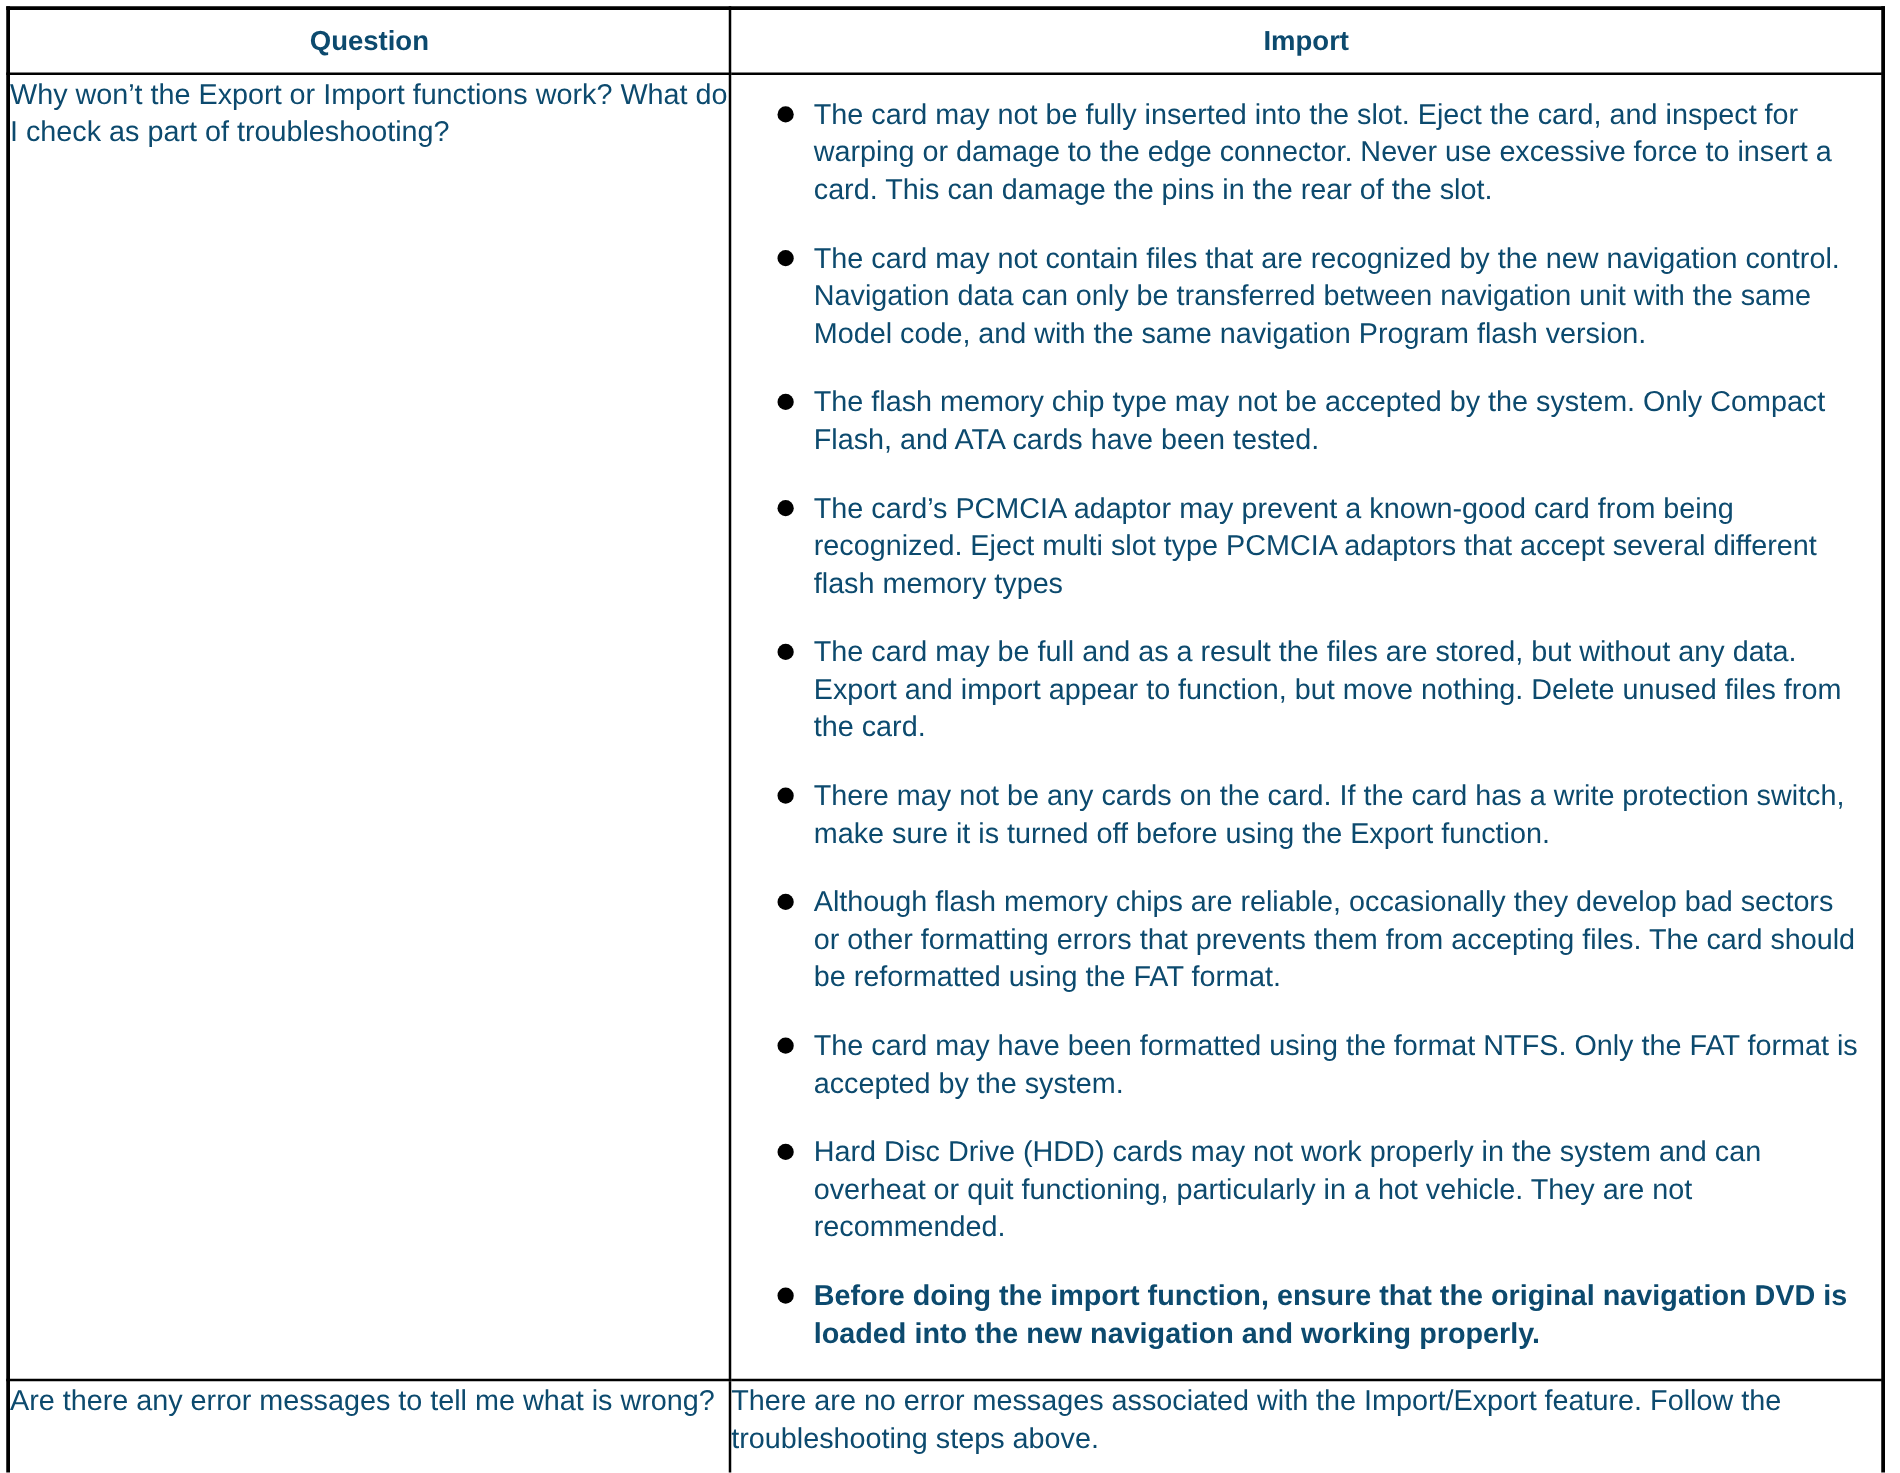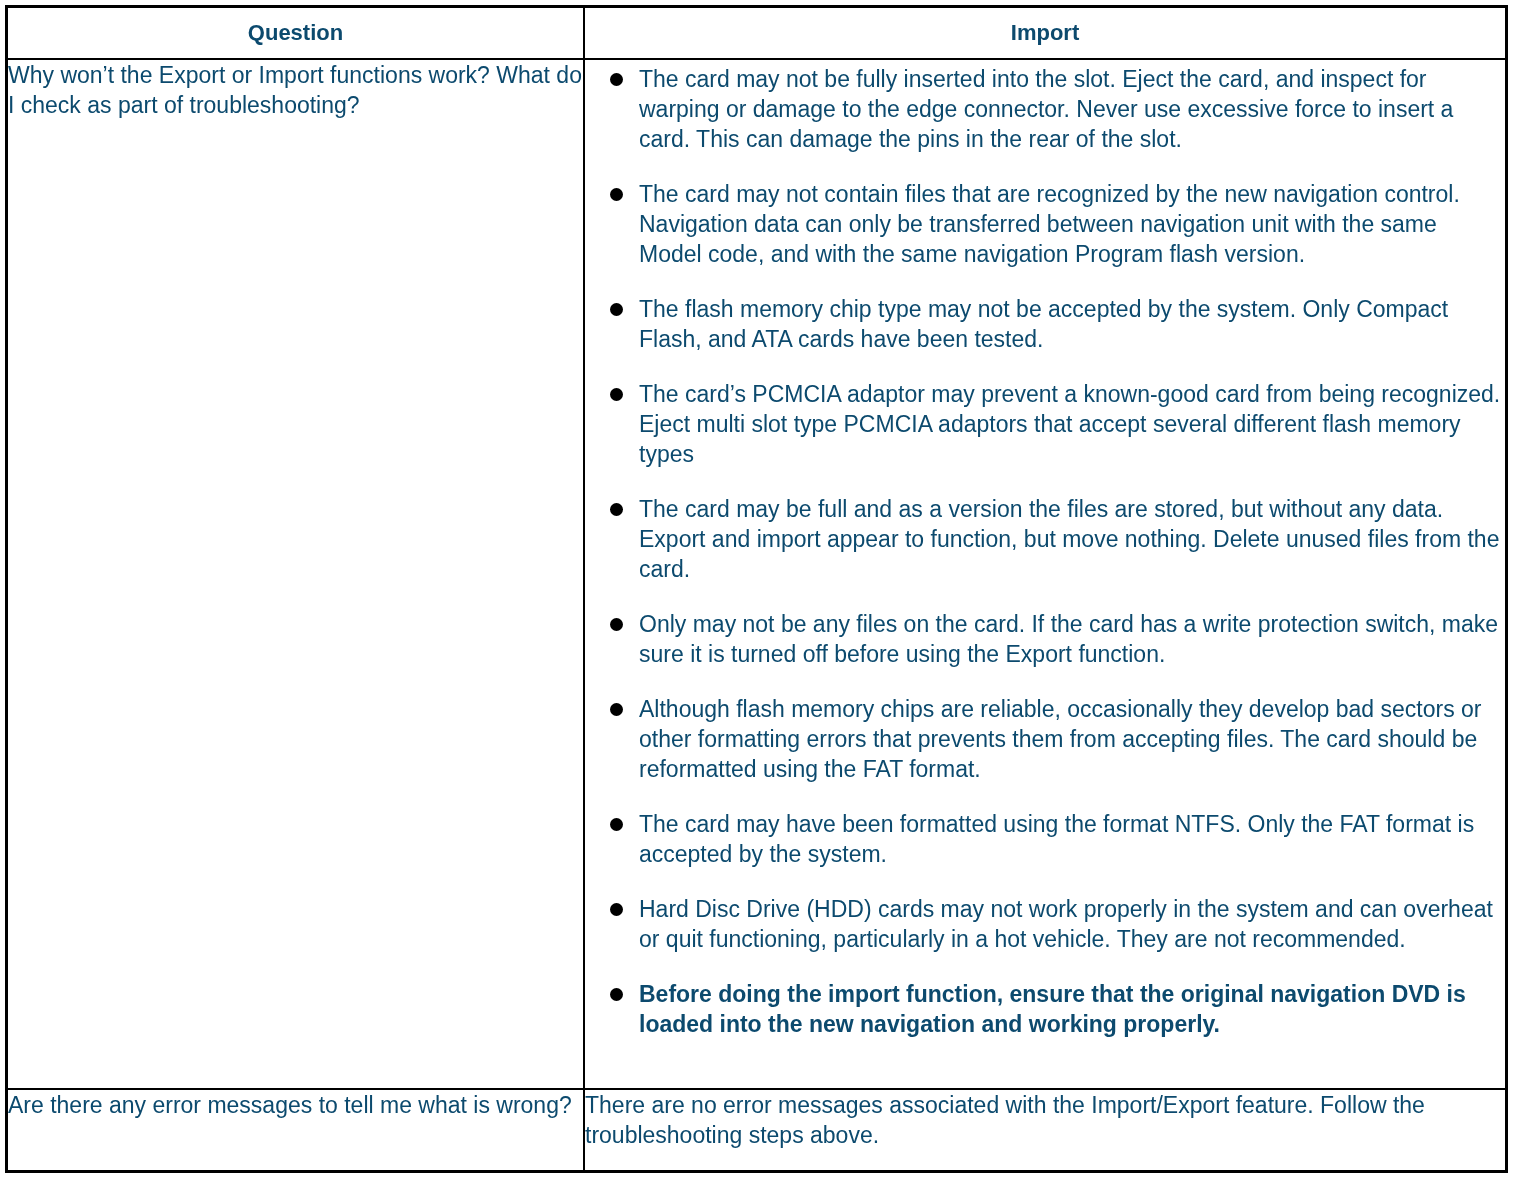--- a/index.html
+++ b/index.html
@@ -16,21 +16,21 @@
   .faq-table td, .faq-table th {
     border: 2px solid #000; vertical-align: top; padding: 0;
   }
   .faq-table th {
     height: 50px; font-weight: bold; text-align: center; vertical-align: middle;
     font-size: 22px;
   }
   .col-q { width: 575px; }
   .cell-q { padding: 8px 12px 8px 12px; margin-top: 14px; }
   .cell-a { padding: 8px 14px 8px 10px; }
-  ul.answers { list-style: none; margin: 0; padding: 4px; }
+  ul.answers { list-style: none; margin: 0; padding: 16px; }
   ul.answers li { position: relative; padding-left: 50px; margin-bottom: 25px; }
   ul.answers li:last-child { margin-bottom: 6px; font-weight: bold; }
   .bullet {
     position: absolute; left: 21px; top: 9px; width: 13px; height: 13px;
     border-radius: 50%; background: #000;
   }
   .row-last td { height: 80px; }
 </style>
 </head>
 <body>
@@ -44,22 +44,22 @@
   </thead>
   <tbody>
     <tr>
       <td class="cell-q">Why won’t the Export or Import functions work? What do I check as part of troubleshooting?</td>
       <td class="cell-a">
         <ul class="answers">
           <li><span class="bullet"></span><span>The card may not be fully inserted into the slot. Eject the card, and inspect for warping or damage to the edge connector. Never use excessive force to insert a card. This can damage the pins in the rear of the slot.</span></li>
           <li><span class="bullet"></span><span>The card may not contain files that are recognized by the new navigation control. Navigation data can only be transferred between navigation unit with the same Model code, and with the same navigation Program flash version.</span></li>
           <li><span class="bullet"></span><span>The flash memory chip type may not be accepted by the system. Only Compact Flash, and ATA cards have been tested.</span></li>
           <li><span class="bullet"></span><span>The card’s PCMCIA adaptor may prevent a known-good card from being recognized. Eject multi slot type PCMCIA adaptors that accept several different flash memory types</span></li>
-          <li><span class="bullet"></span><span>The card may be full and as a version the files are stored, but without any data. Export and import appear to function, but move nothing. Delete unused files from the card.</span></li>
-          <li><span class="bullet"></span><span>Only may not be any files on the card. If the card has a write protection switch, make sure it is turned off before using the Export function.</span></li>
+          <li><span class="bullet"></span><span>The card may be full and as a result the files are stored, but without any data. Export and import appear to function, but move nothing. Delete unused files from the card.</span></li>
+          <li><span class="bullet"></span><span>There may not be any cards on the card. If the card has a write protection switch, make sure it is turned off before using the Export function.</span></li>
           <li><span class="bullet"></span><span>Although flash memory chips are reliable, occasionally they develop bad sectors or other formatting errors that prevents them from accepting files. The card should be reformatted using the FAT format.</span></li>
           <li><span class="bullet"></span><span>The card may have been formatted using the format NTFS. Only the FAT format is accepted by the system.</span></li>
           <li><span class="bullet"></span><span>Hard Disc Drive (HDD) cards may not work properly in the system and can overheat or quit functioning, particularly in a hot vehicle. They are not recommended.</span></li>
           <li><span class="bullet"></span><span>Before doing the import function, ensure that the original navigation DVD is loaded into the new navigation and working properly.</span></li>
         </ul>
       </td>
     </tr>
     <tr class="row-last">
       <td class="cell-q">Are there any error messages to tell me what is wrong?</td>
       <td class="cell-a">There are no error messages associated with the Import/Export feature. Follow the troubleshooting steps above.</td>

